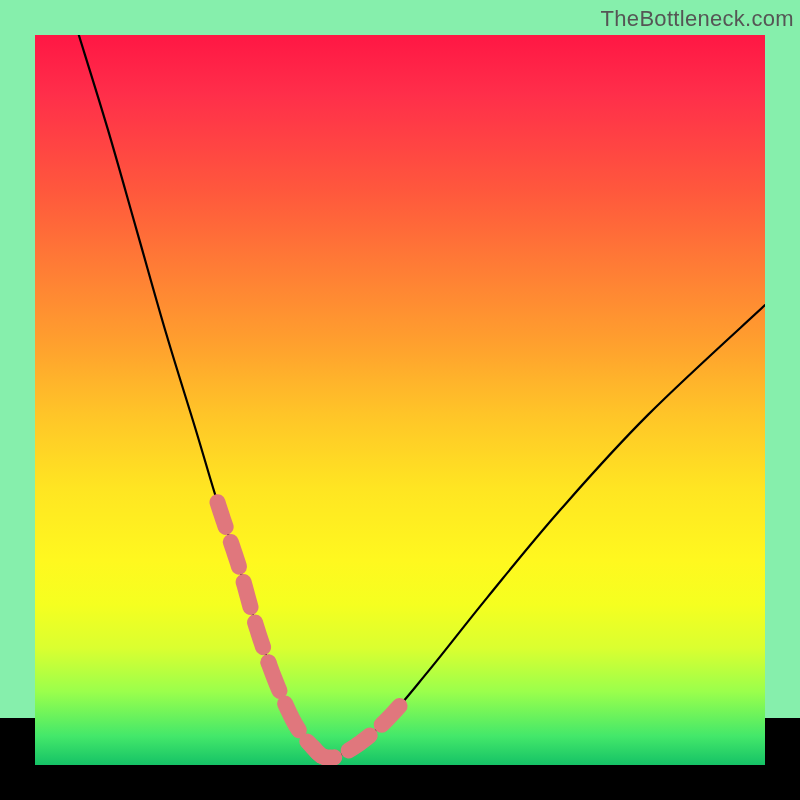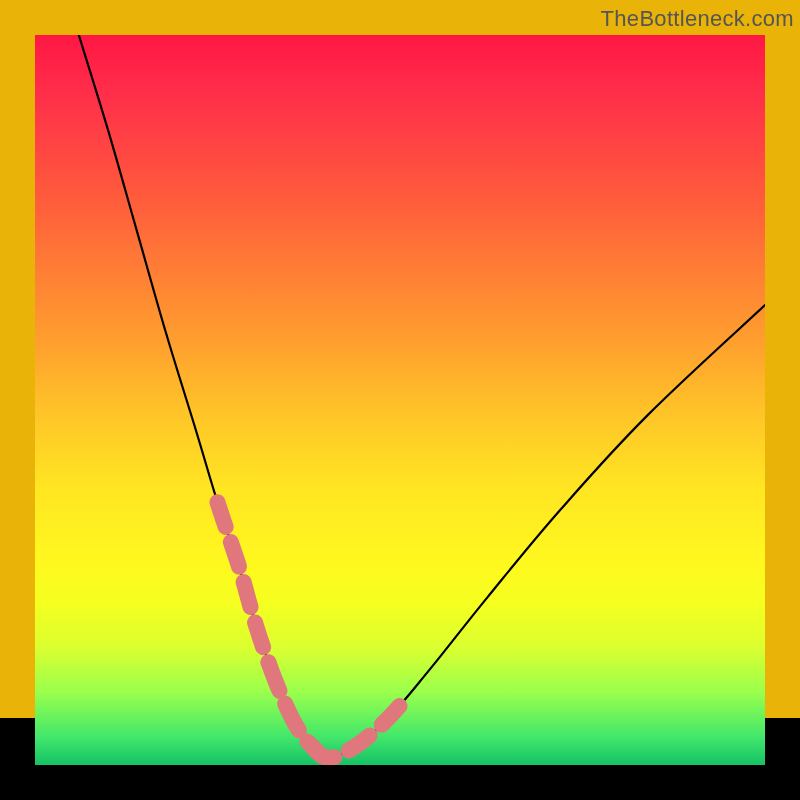--- a/index.html
+++ b/index.html
@@ -10,21 +10,21 @@
     overflow: hidden;
     background: #000;
     font-family: Arial, Helvetica, sans-serif;
   }
   .frame {
     position: absolute;
     top: 0;
     left: 0;
     width: 800px;
     height: 718px;
-    background: #eab308;
+    background: #86efac;
   }
   .plot-area {
     position: absolute;
     top: 35px;
     left: 35px;
     width: 730px;
     height: 730px;
     overflow: hidden;
   }
   .gradient {

